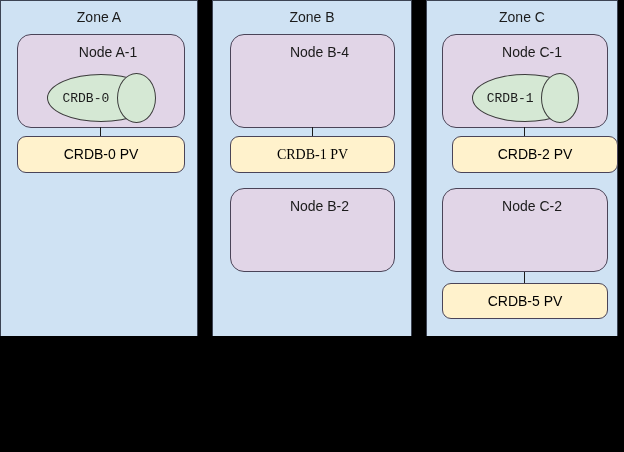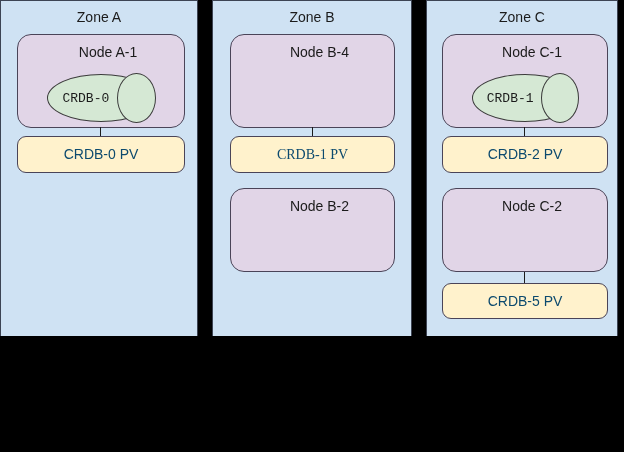--- a/index.html
+++ b/index.html
@@ -54,21 +54,21 @@
     background: #fff2cc;
     border: 1px solid #4a4458;
     border-radius: 9px;
     box-sizing: border-box;
     display: flex;
     align-items: center;
     justify-content: center;
   }
   .pv-label {
     font-size: 14px;
-    color: #0c4a6e;
+    color: #000000;
     line-height: 17px;
   }
   
   .cyl {
     position: absolute;
   }
   .cyl-body {
     position: absolute;
     left: 0;
     top: 0;
@@ -145,21 +145,21 @@
     </div>
     <div class="node" style="left: 442px; top: 34px; width: 166px; height: 94px;">
       <div class="node-title">Node C-1</div>
     </div>
     <div class="cyl" style="left: 472px; top: 74px; width: 106px; height: 48px;">
       <div class="cyl-body"></div>
       <div class="cyl-cap"></div>
       <div class="cyl-label">CRDB-1</div>
     </div>
     <div class="connector" style="left: 524px; top: 127px; height: 10px;"></div>
-    <div class="pv" style="left: 442px; top: 136px; width: 166px; height: 37px;">
+    <div class="pv" style="left: 452px; top: 136px; width: 166px; height: 37px;">
       <span class="pv-label">CRDB-2 PV</span>
     </div>
     <div class="node" style="left: 442px; top: 188px; width: 166px; height: 84px;">
       <div class="node-title">Node C-2</div>
     </div>
     <div class="connector" style="left: 524px; top: 272px; height: 11px;"></div>
     <div class="pv" style="left: 442px; top: 283px; width: 166px; height: 36px;">
       <span class="pv-label">CRDB-5 PV</span>
     </div>
   </div>

